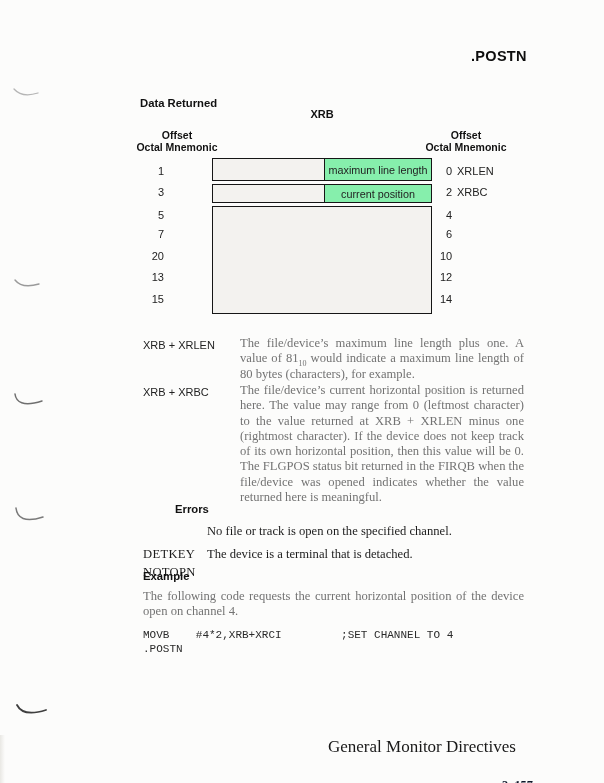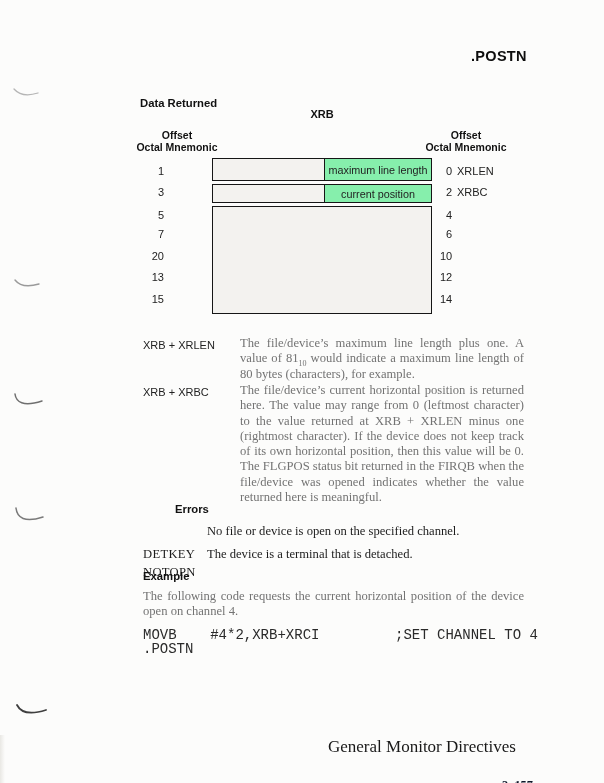--- a/index.html
+++ b/index.html
@@ -42,21 +42,21 @@
 
   .field-label{left:143px;font-family:"Liberation Sans", sans-serif;font-size:11px;color:#222;}
   .para{font-size:12.6px;line-height:15.3px;text-align:justify;color:#737373;}
   .f-desc{left:240px;width:284px;}
   sub{font-size:8px;line-height:0;}
 
   .err-code{left:143px;font-size:12.6px;letter-spacing:.3px;}
   .err-text{left:207px;font-size:12.6px;}
 
   .intro{left:143px;width:381px;}
-  .code-block{left:143px;top:629px;font-size:14px;line-height:13.5px;color:#2a2a2a;}
+  .code-block{left:143px;top:629px;font-size:11px;line-height:13.5px;color:#2a2a2a;}
   .code-line{white-space:pre;}
 
   .footer-text{left:328px;top:737px;font-size:17px;color:#181818;}
   .footer-page{left:502px;top:778px;font-size:12.4px;font-weight:bold;color:#0f172a;}
 
   .swoosh{position:absolute;}
   .edge-shadow{position:absolute;left:0;top:735px;width:5px;height:48px;
     background:linear-gradient(to right,#e9e8e4,rgba(255,255,255,0));}
 </style>
 </head>
@@ -137,21 +137,21 @@
   <div class="abs field-label" style="top:339px;">XRB + XRLEN</div>
   <div class="abs para f-desc" style="top:336px;">
     <span>The file/device’s maximum line length plus one. A value of 81</span><sub>10</sub><span> would indicate a maximum line length of 80 bytes (characters), for example.</span>
   </div>
 
   <div class="abs field-label" style="top:386px;text-align:right;">XRB + XRBC</div>
   <div class="abs para f-desc" style="top:383px;">The file/device’s current horizontal position is returned here. The value may range from 0 (leftmost character) to the value returned at XRB + XRLEN minus one (rightmost character). If the device does not keep track of its own horizontal position, then this value will be 0. The FLGPOS status bit returned in the FIRQB when the file/device was opened indicates whether the value returned here is meaningful.</div>
 
   <div class="abs sans sec-heading" style="left:143px;top:503px;margin-left:32px;">Errors</div>
   <div class="abs err-code" style="top:519px;margin-top:46px;">NOTOPN</div>
-  <div class="abs err-text" style="top:524px;">No file or device is open on the specified channel.</div>
+  <div class="abs err-text" style="top:524px;">No file or track is open on the specified channel.</div>
   <div class="abs err-code" style="top:547px;">DETKEY</div>
   <div class="abs err-text" style="top:547px;">The device is a terminal that is detached.</div>
 
   <div class="abs sans sec-heading" style="left:143px;top:570px;">Example</div>
   <div class="abs para intro" style="top:589px;">The following code requests the current horizontal position of the device open on channel 4.</div>
   <div class="abs mono code-block">
     <div class="code-line">MOVB    #4*2,XRB+XRCI         ;SET CHANNEL TO 4</div>
     <div class="code-line">.POSTN</div>
   </div>
 

